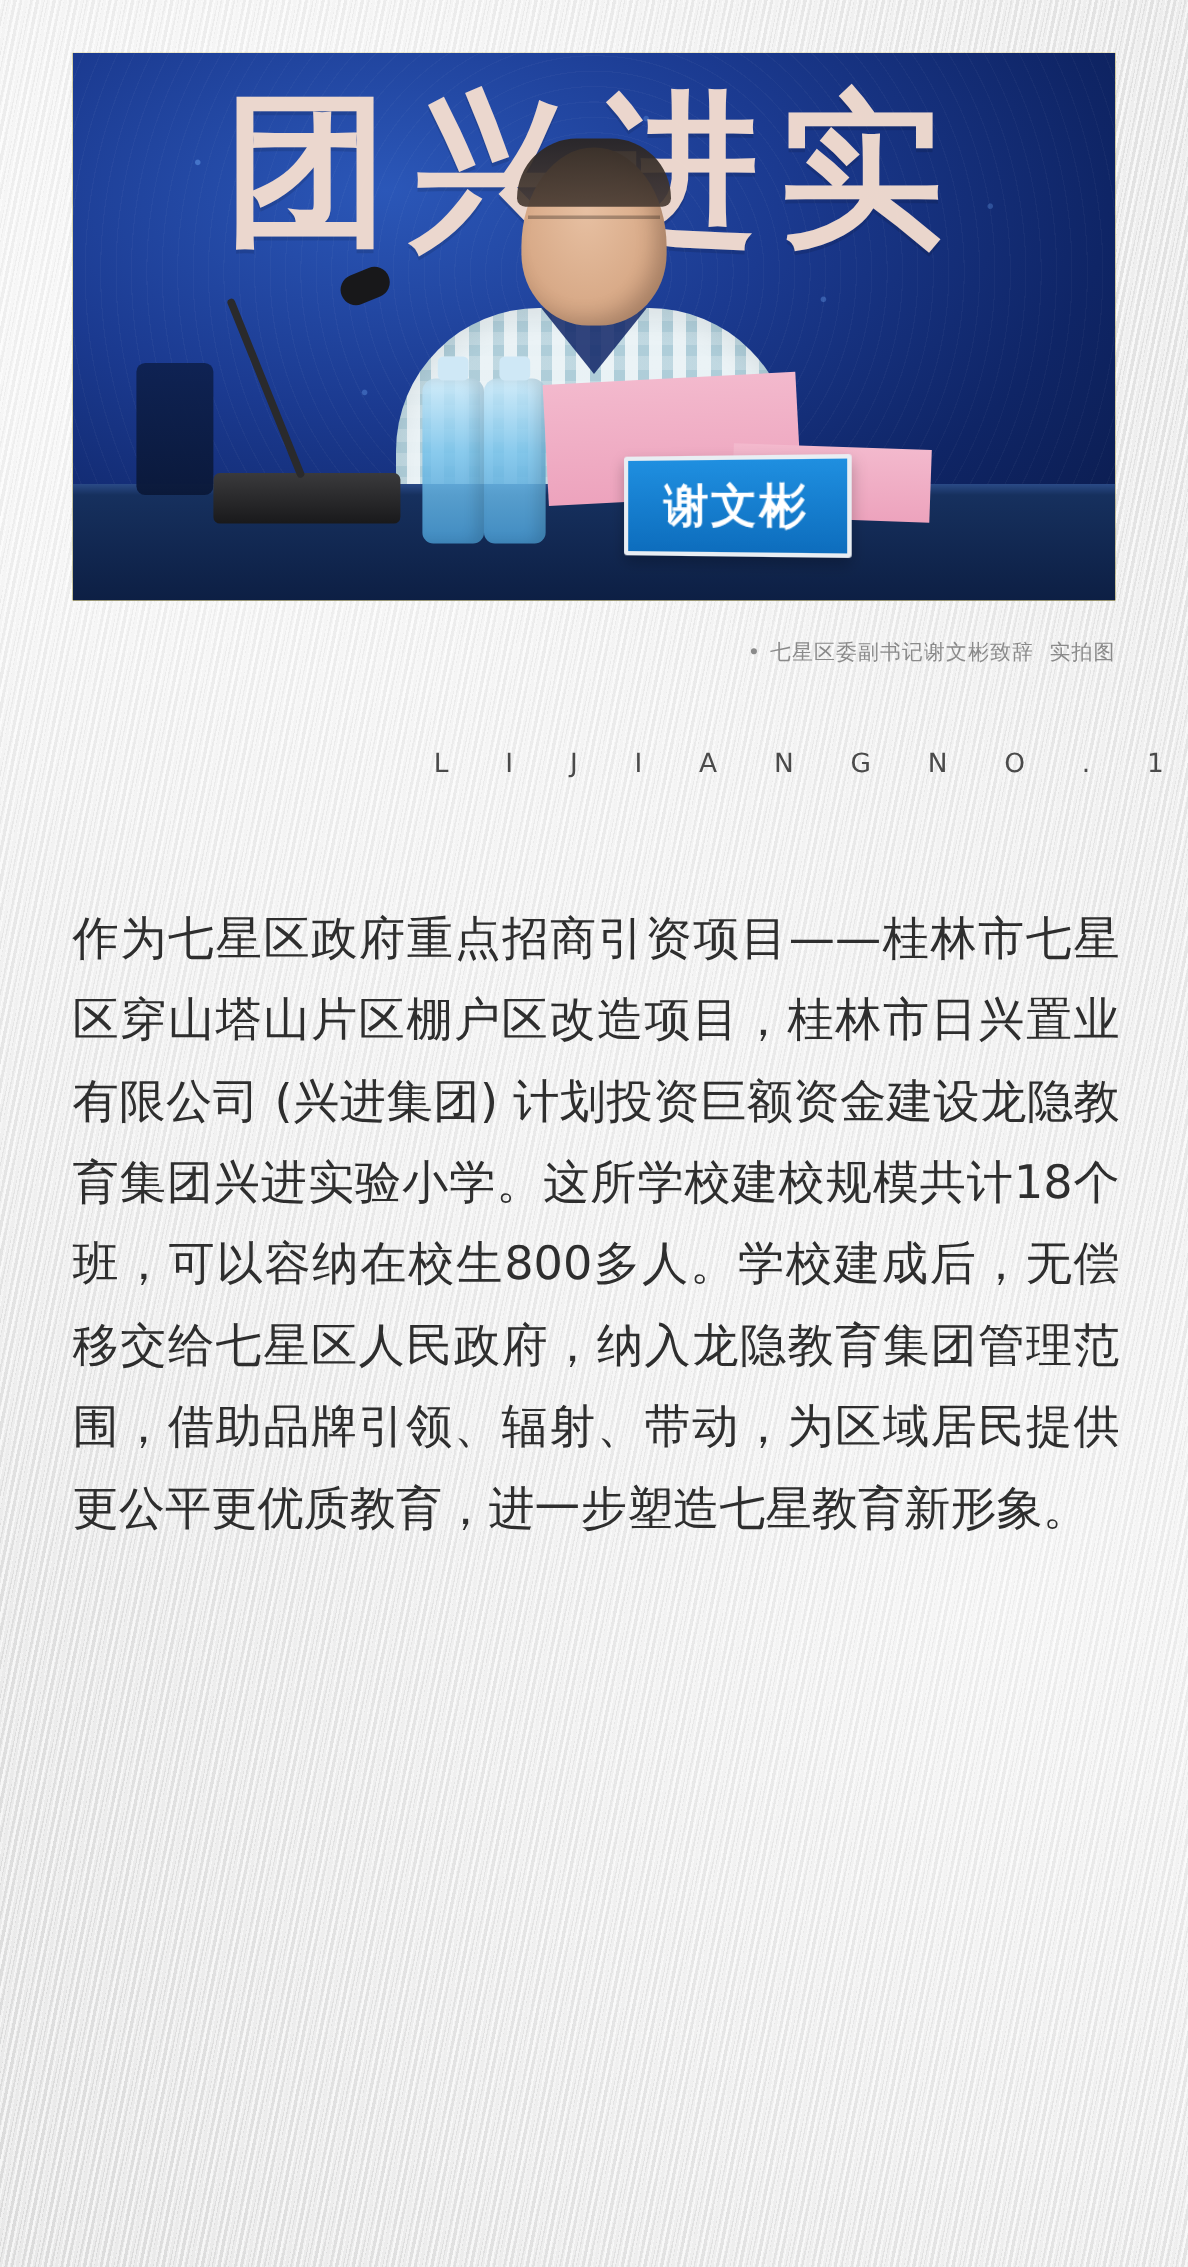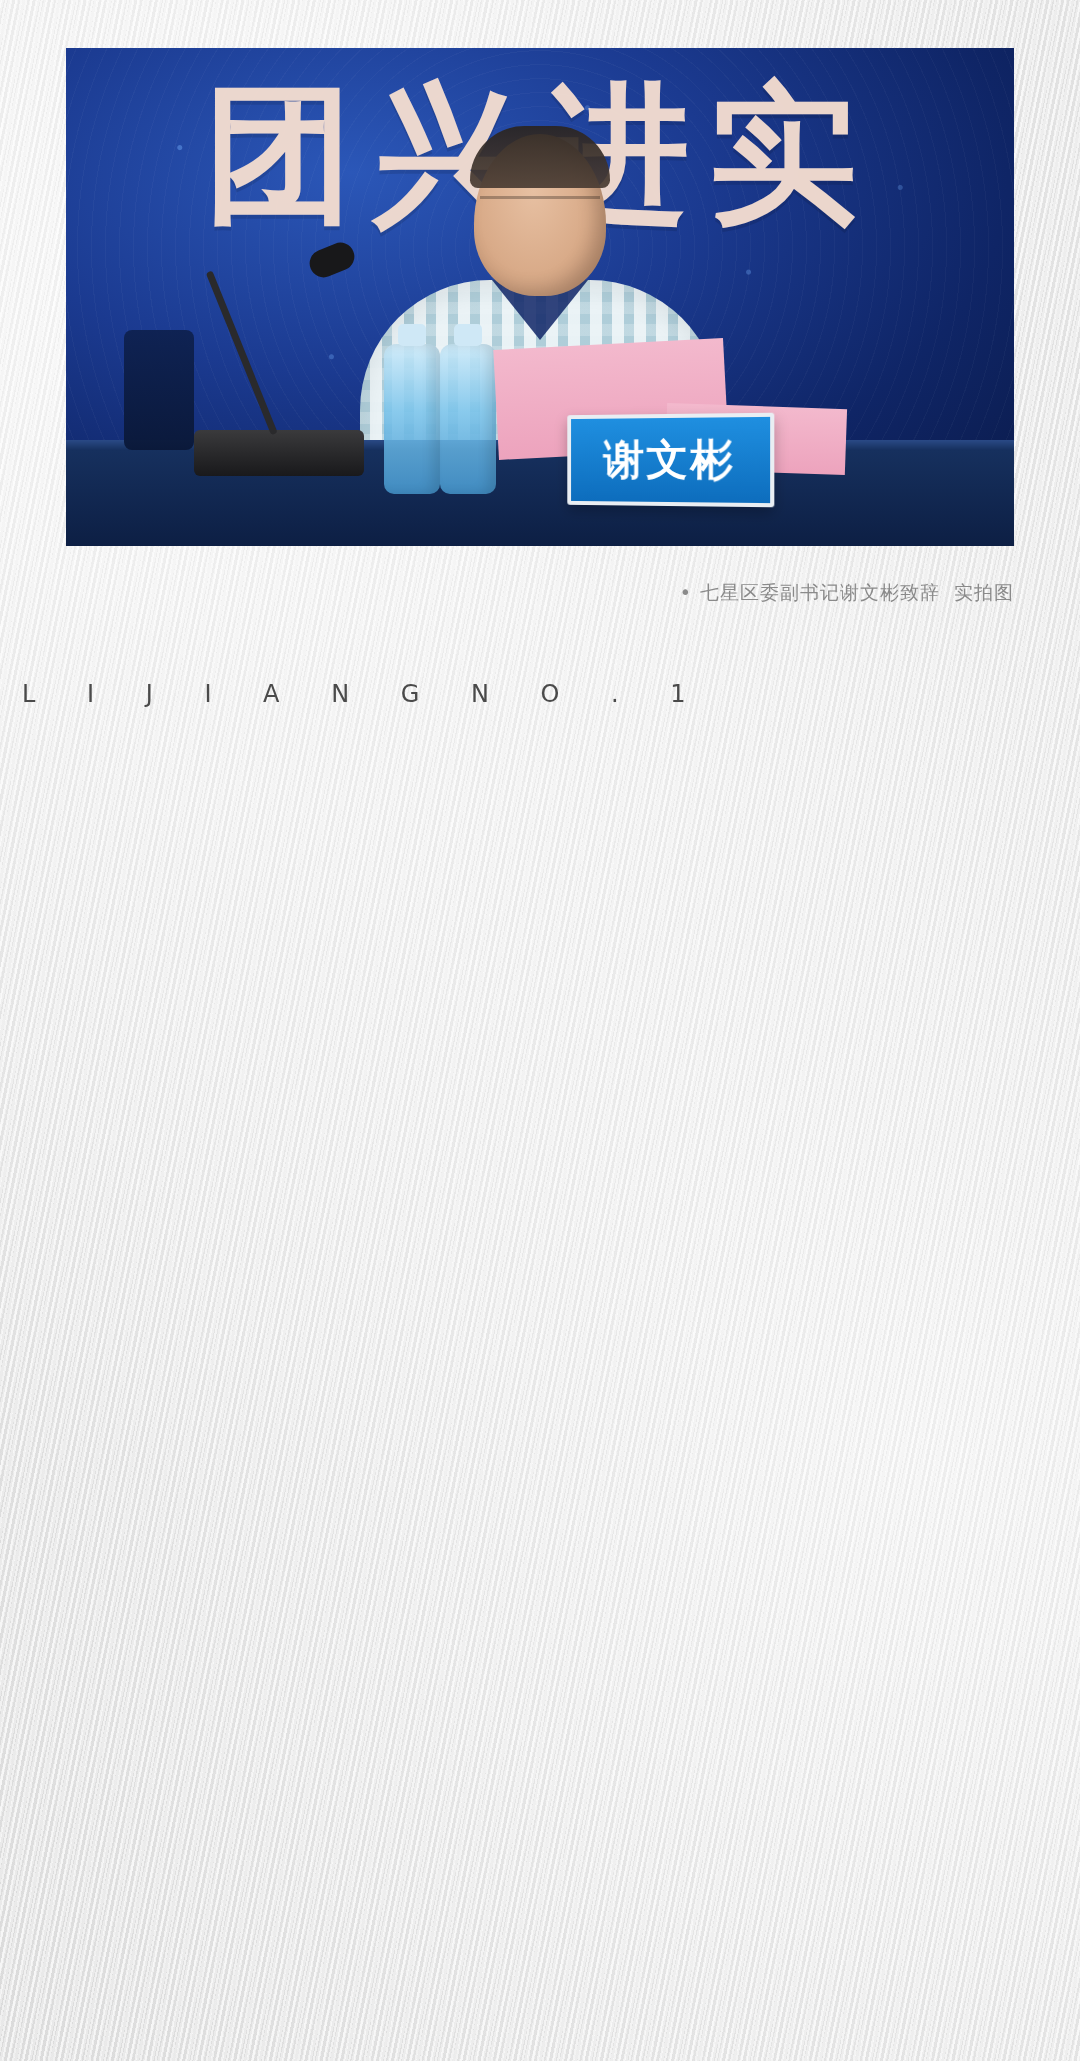--- a/index.html
+++ b/index.html
@@ -275,21 +275,21 @@
     margin-right: 8px;
   }
   .caption .gap { display: inline-block; width: 14px; }
 
   
   .brand {
     position: absolute;
     left: 0;
     top: 680px;
     width: 1080px;
-    text-align: left;
+    text-align: right;
     font-family: "DejaVu Sans", sans-serif;
     font-size: 24px;
     color: #4a4a4a;
     letter-spacing: 22px;
     text-indent: 22px;
   }
 
   
   .body-text {
     position: absolute;
@@ -343,14 +343,15 @@
       </div>
     </div>
   </div>
 
   <div class="caption">
     <span class="bullet">•</span><span>七星区委副书记谢文彬致辞</span><span class="gap"></span><span>实拍图</span>
   </div>
 
   <div class="brand">L I J I A N G N O . 1</div>
 
+  <div class="body-text">作为七星区政府重点招商引资项目——桂林市七星区穿山塔山片区棚户区改造项目，桂林市日兴置业有限公司 (兴进集团) 计划投资巨额资金建设龙隐教育集团兴进实验小学。这所学校建校规模共计18个班，可以容纳在校生800多人。学校建成后，无偿移交给七星区人民政府，纳入龙隐教育集团管理范围，借助品牌引领、辐射、带动，为区域居民提供更公平更优质教育，进一步塑造七星教育新形象。</div>
 
 </div>
 
 </body></html>

